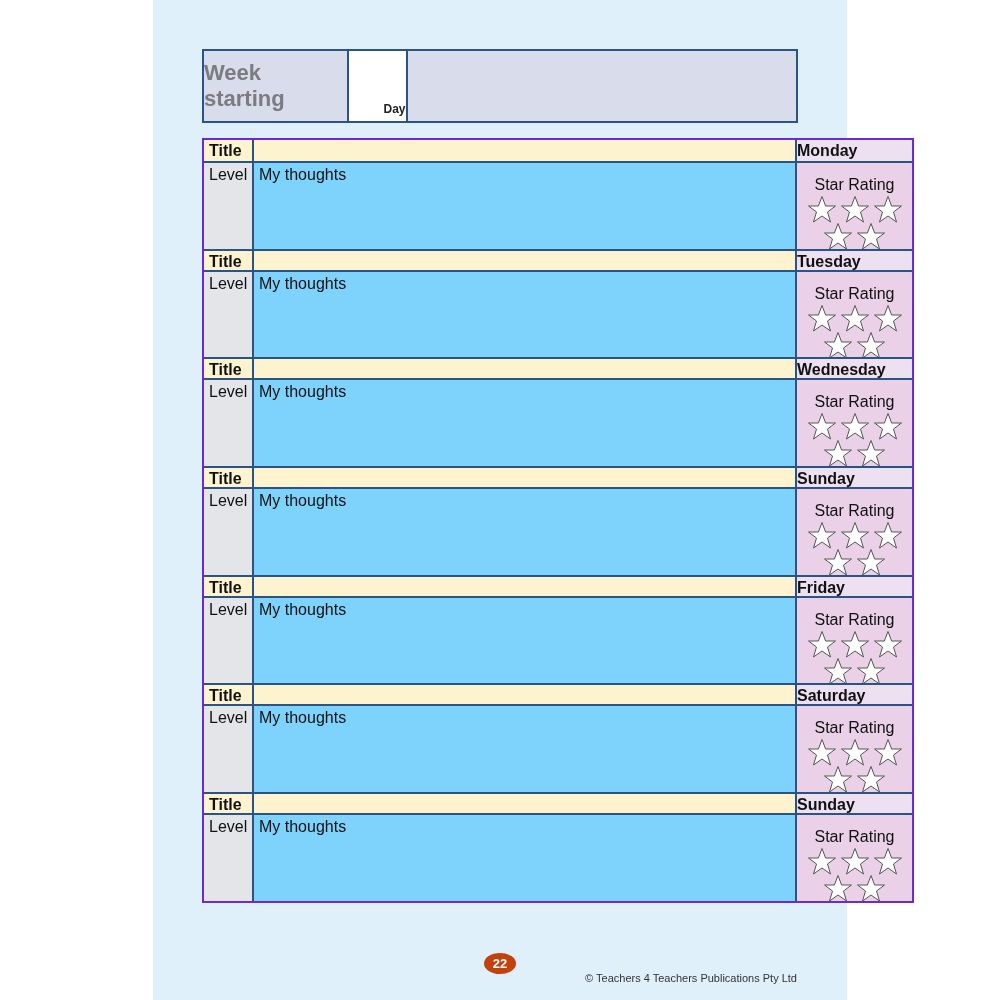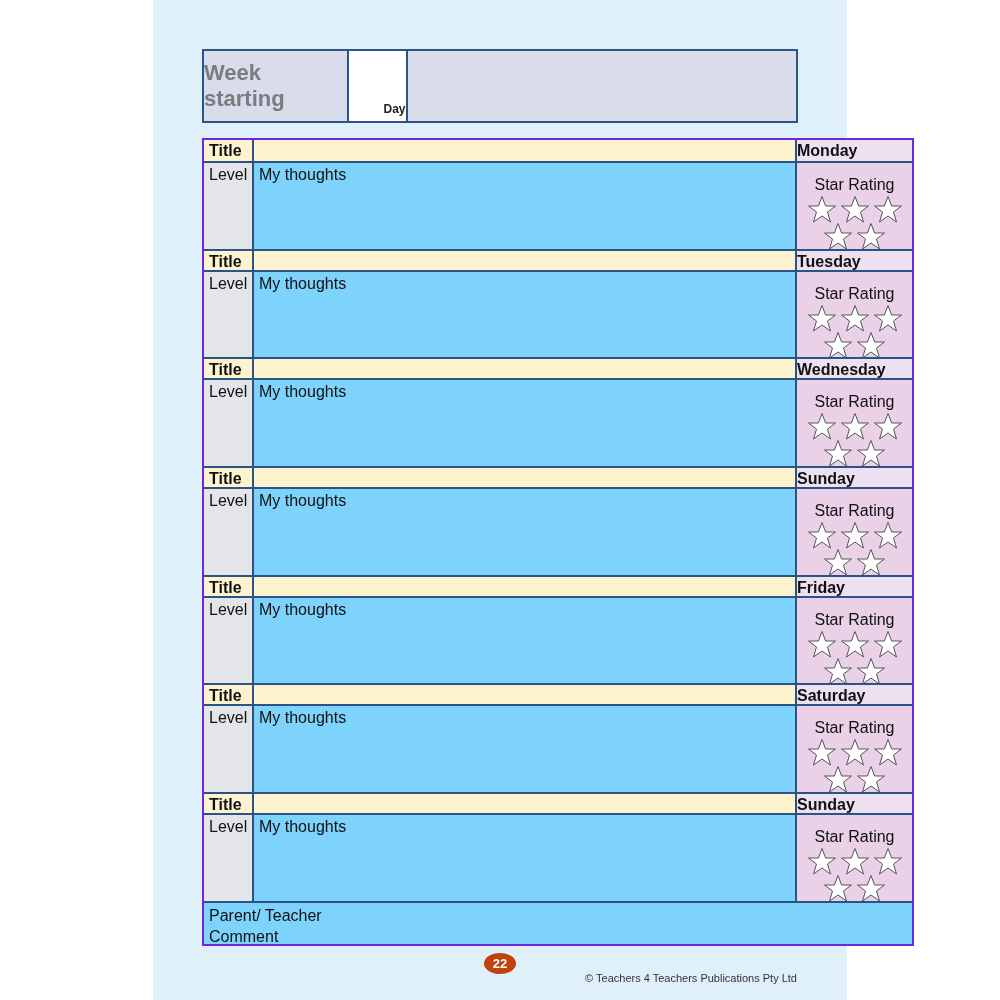--- a/index.html
+++ b/index.html
@@ -287,20 +287,16 @@
                   </svg></span>
                 <span><svg viewBox="0 0 30 29" class="star">
                     <polygon points="15,1.5 18.6,11 28.5,11 20.5,17 23.5,27 15,21 6.5,27 9.5,17 1.5,11 11.4,11" fill="#ffffff" stroke="#555" stroke-width="1"></polygon>
                   </svg></span>
               </div>
             </div>
           </div>
         </div>
       </div>
     </div>
-  <div class="comment">
-    <div>Parent/ Teacher</div>
-    <div>Comment</div>
-  </div>
 </div>
 
 <div class="pageno">22</div>
 <div class="copy">© Teachers 4 Teachers Publications Pty Ltd</div>
 
 </body></html>

